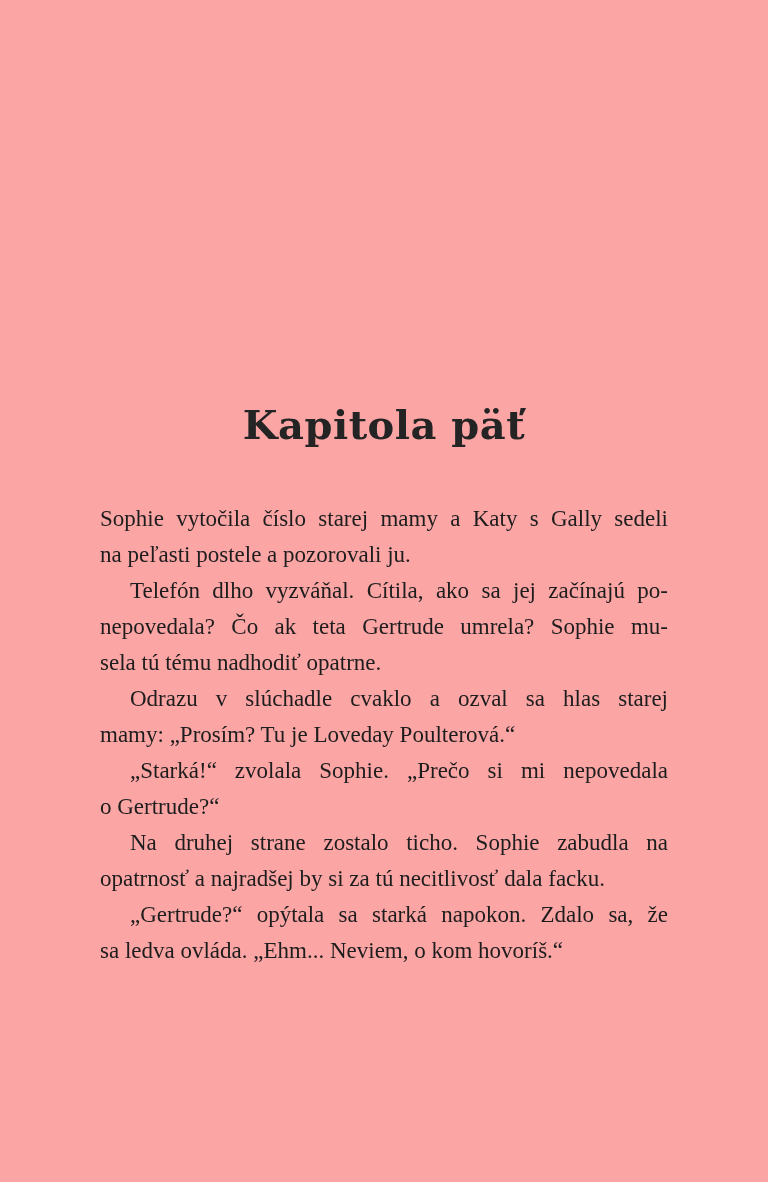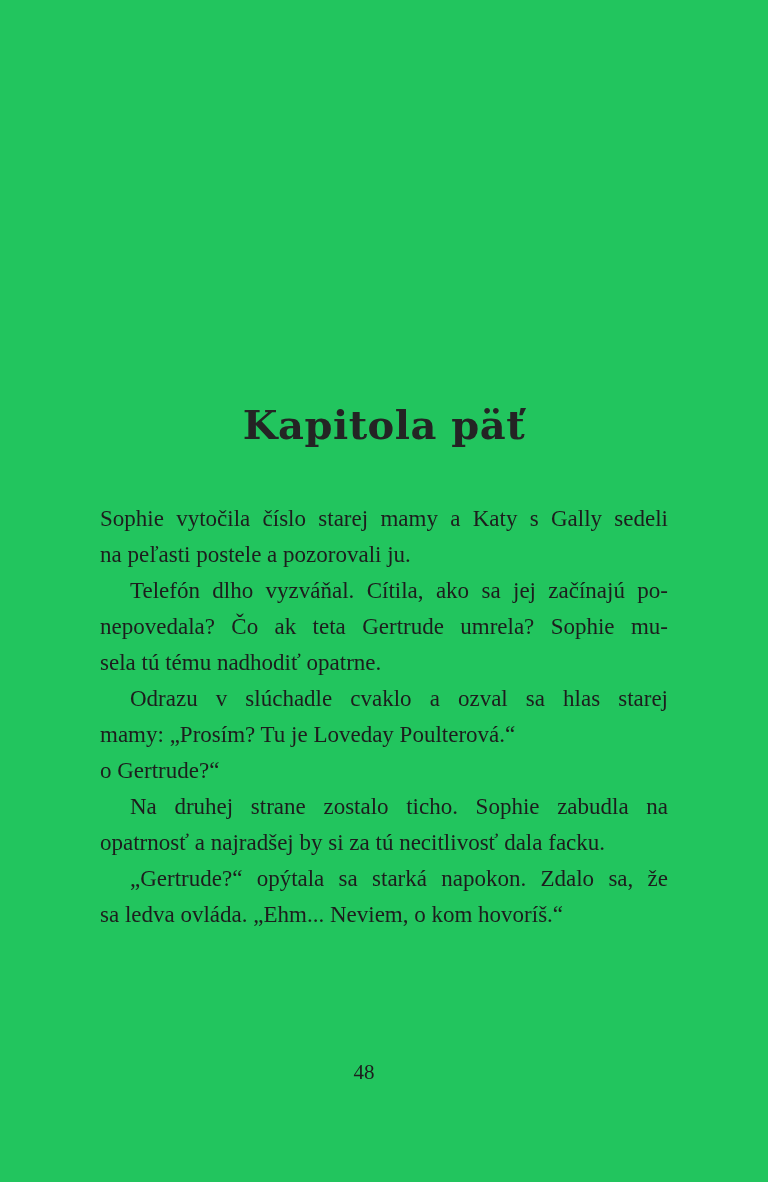--- a/index.html
+++ b/index.html
@@ -1,20 +1,20 @@
 <!DOCTYPE html>
 <html><head>
 <meta charset="utf-8">
 <style>
   html, body { margin: 0; padding: 0; }
   .book-page {
     position: relative;
     width: 768px;
     height: 1182px;
-    background: #22c55e;
+    background: #fca5a5;
     color: #1d1d1d;
     font-family: "Liberation Serif", serif;
     overflow: hidden;
   }
   .chapter-title {
     position: absolute;
     top: 374px;
     left: 0;
     width: 768px;
     text-align: center;
@@ -63,22 +63,22 @@
   <h1 class="chapter-title">Kapitola päť</h1>
 
   <div class="body-text">
     <div class="line">Sophie vytočila číslo starej mamy a Katy s Gally sedeli</div>
     <div class="line last">na peľasti postele a pozorovali ju.</div>
     <div class="line indent">Telefón dlho vyzváňal. Cítila, ako sa jej začínajú po-</div>
     <div class="line">nepovedala? Čo ak teta Gertrude umrela? Sophie mu-</div>
     <div class="line last">sela tú tému nadhodiť opatrne.</div>
     <div class="line indent">Odrazu v slúchadle cvaklo a ozval sa hlas starej</div>
     <div class="line last">mamy: „Prosím? Tu je Loveday Poulterová.“</div>
+    <div class="line indent">„Starká!“ zvolala Sophie. „Prečo si mi nepovedala</div>
     <div class="line last">o Gertrude?“</div>
     <div class="line indent">Na druhej strane zostalo ticho. Sophie zabudla na</div>
     <div class="line last">opatrnosť a najradšej by si za tú necitlivosť dala facku.</div>
     <div class="line indent">„Gertrude?“ opýtala sa starká napokon. Zdalo sa, že</div>
     <div class="line last">sa ledva ovláda. „Ehm... Neviem, o kom hovoríš.“</div>
   </div>
 
-  <div class="folio">48</div>
 
 </div>
 
 </body></html>

